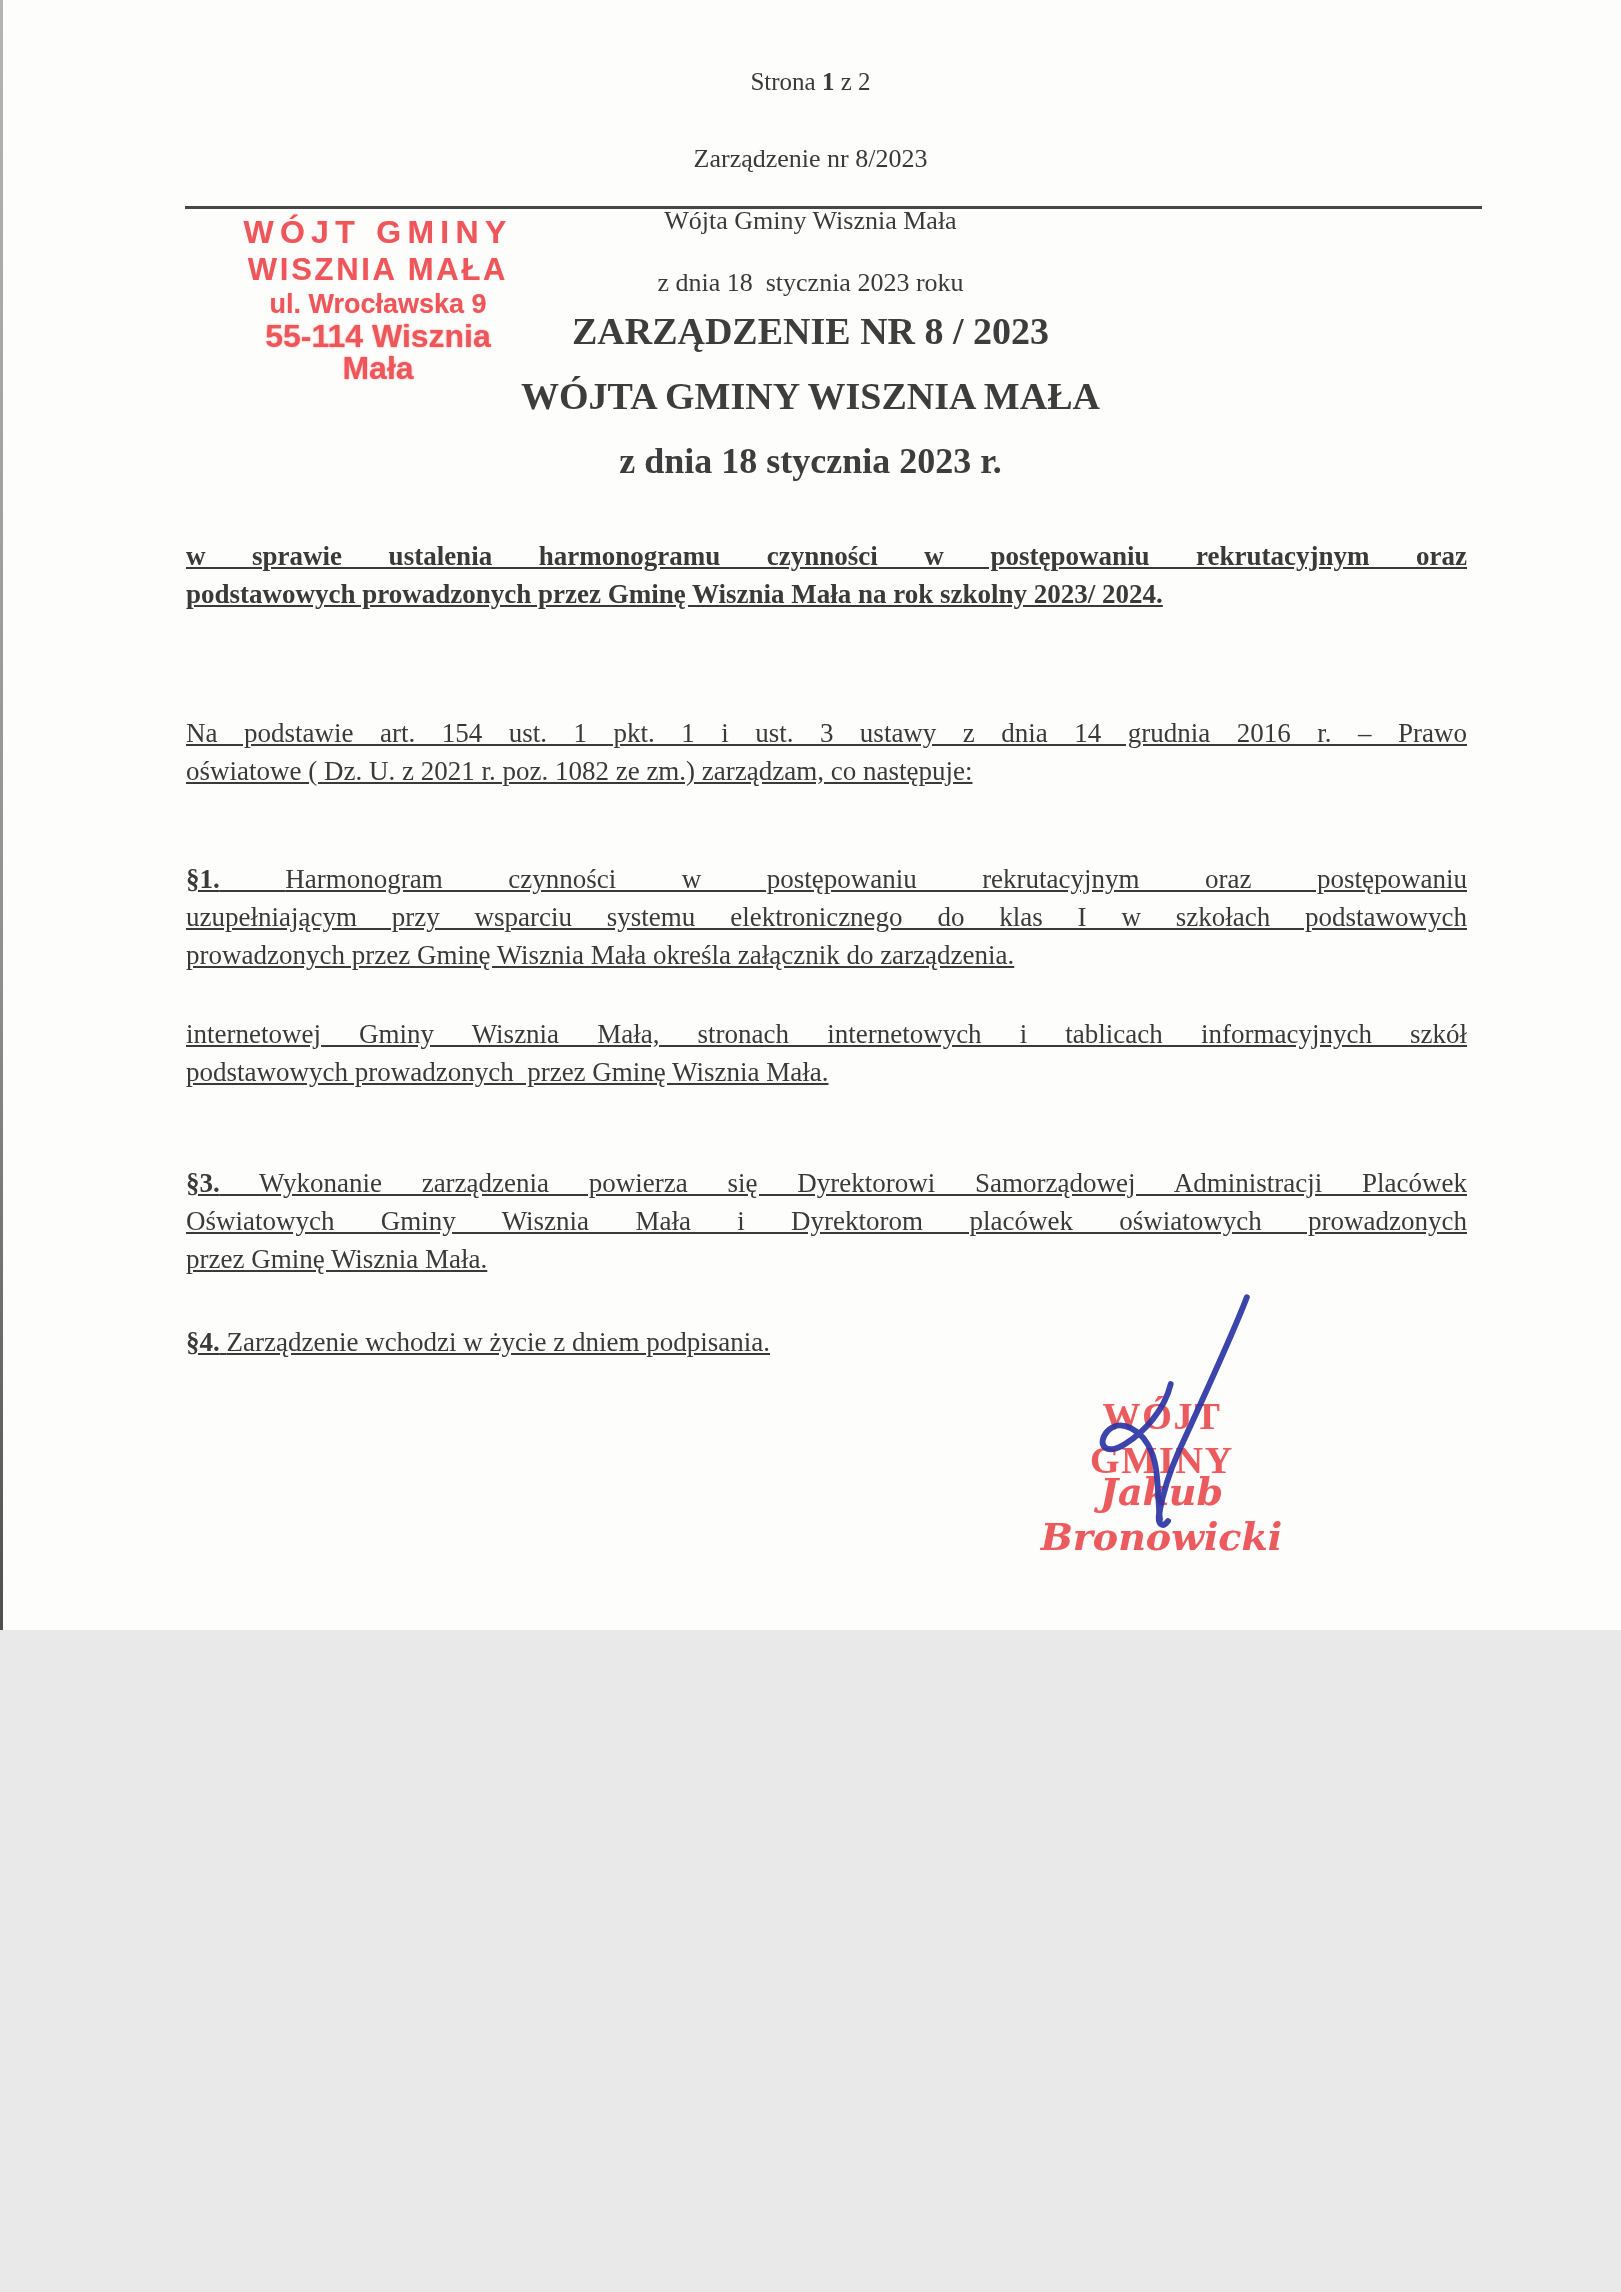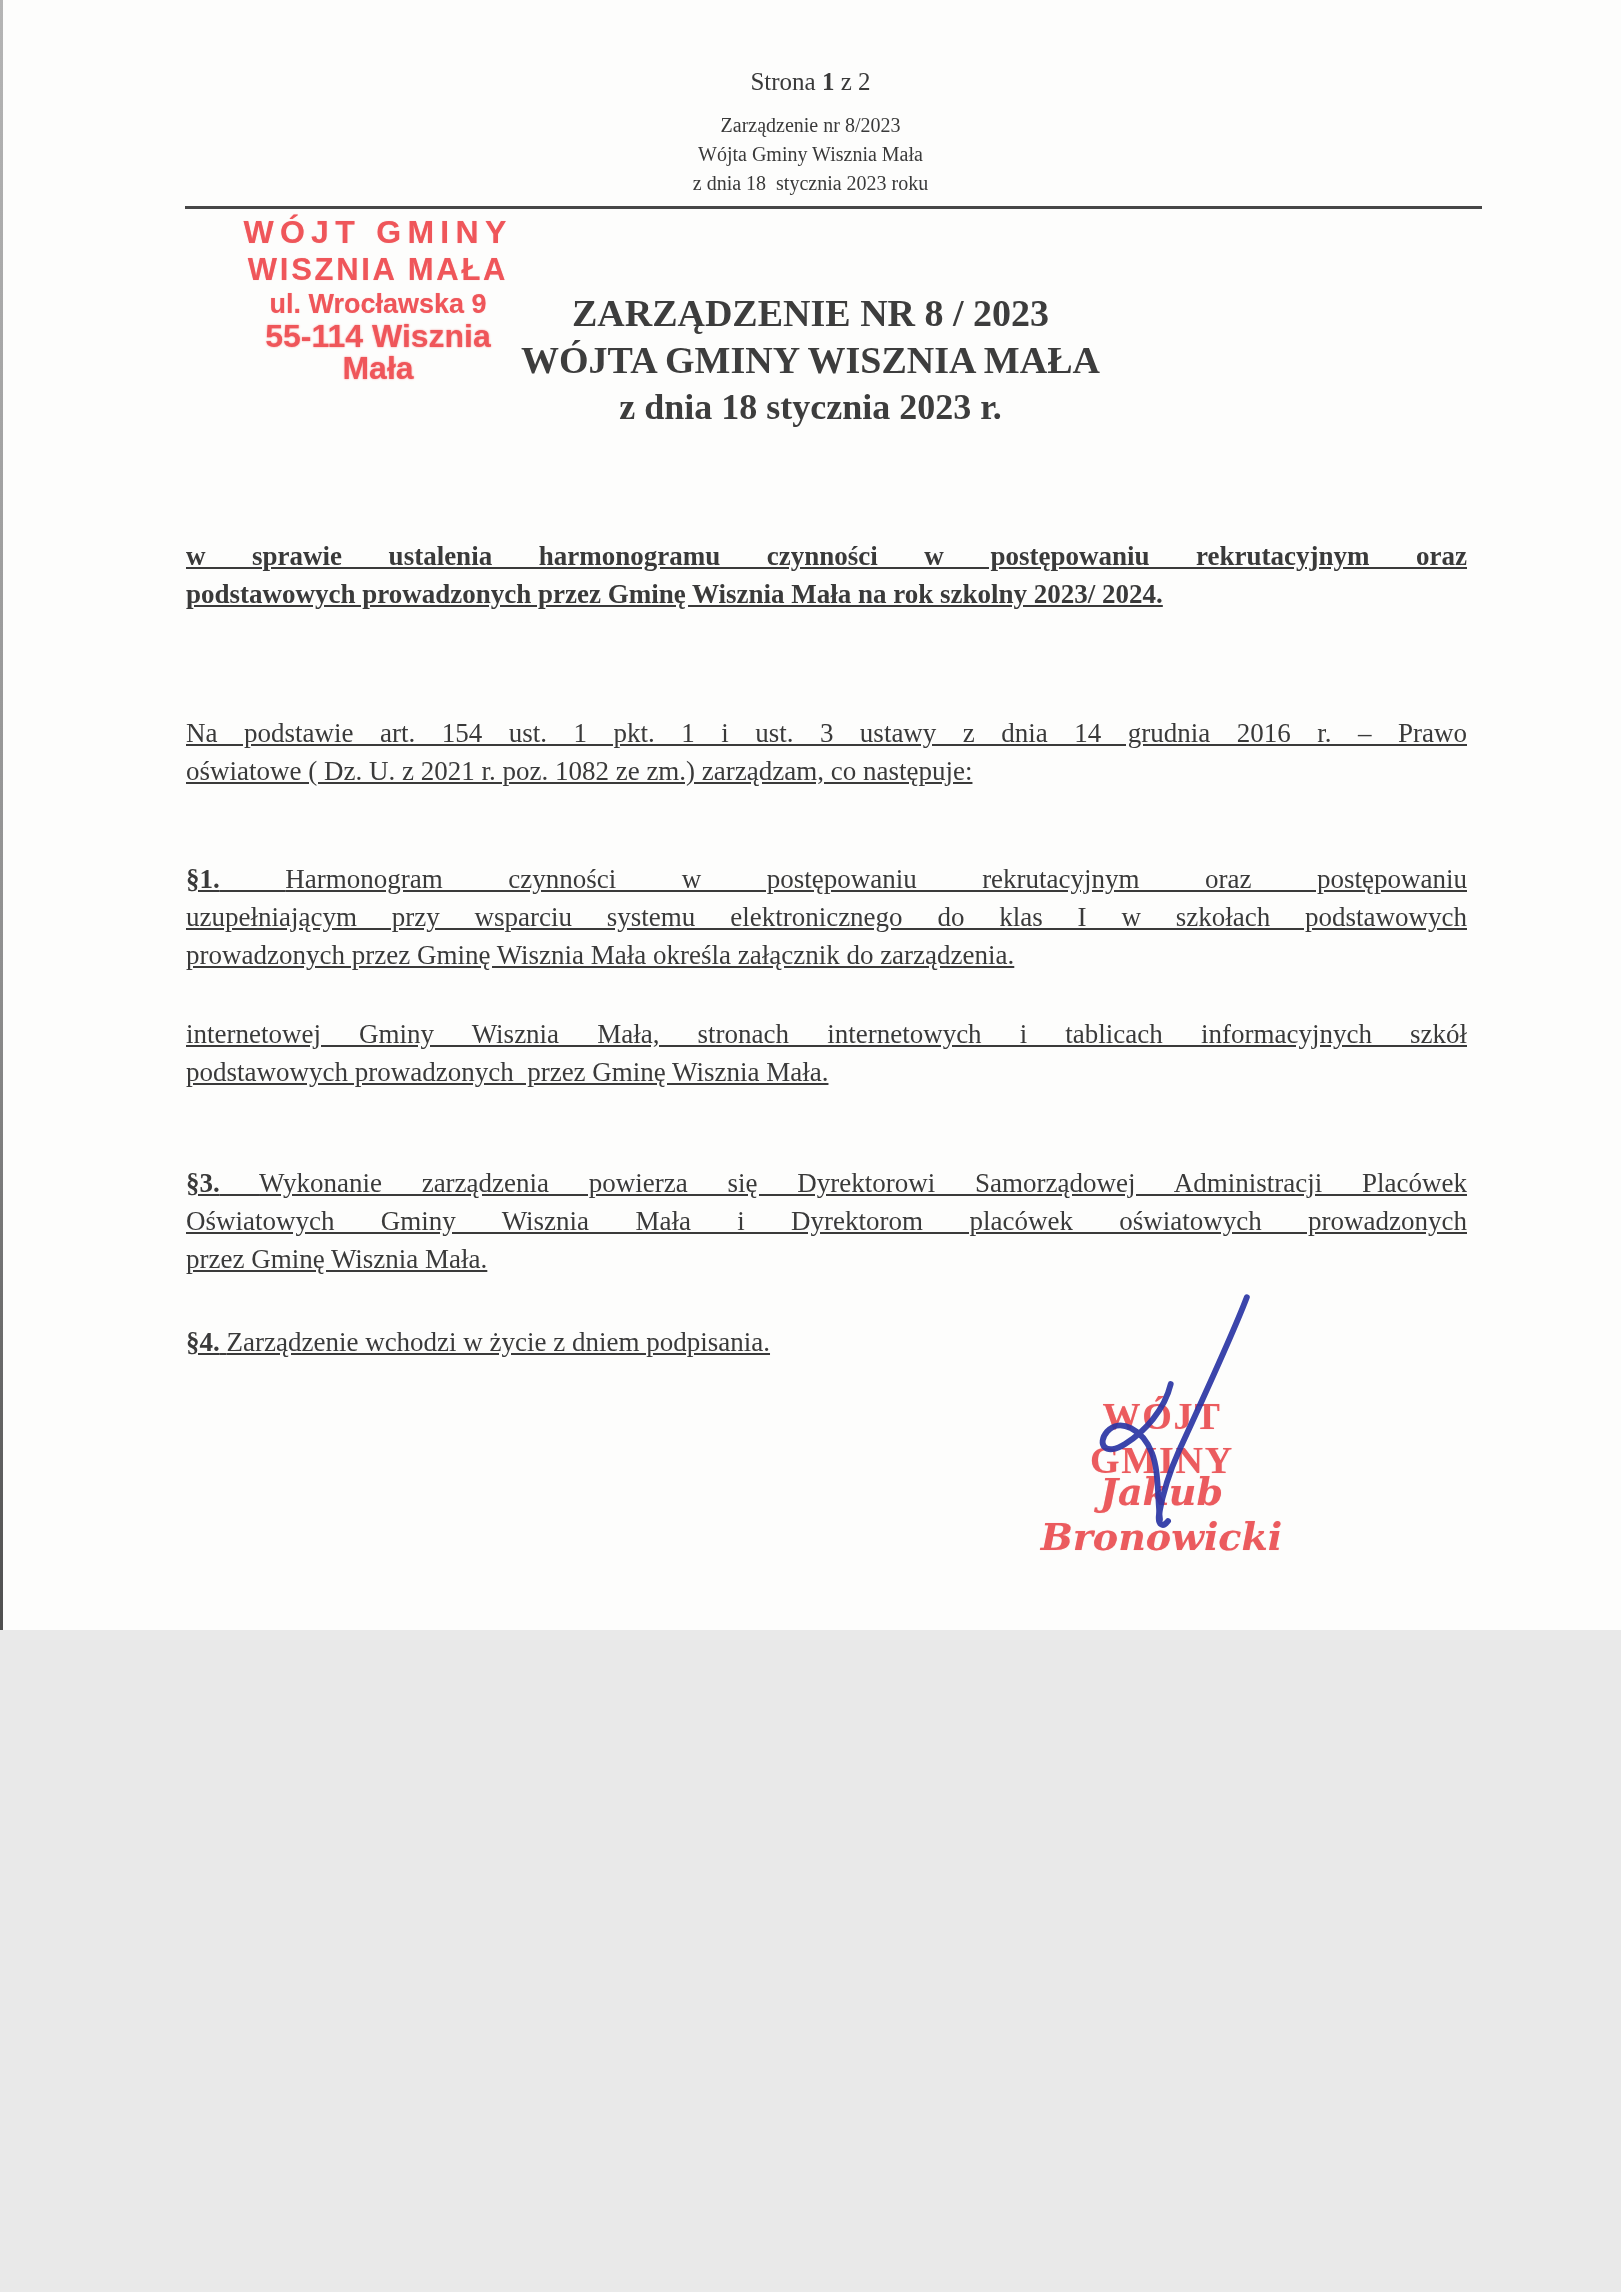--- a/index.html
+++ b/index.html
@@ -14,32 +14,32 @@
   
   .edge-left{position:absolute;left:0;top:0;width:2.7px;height:100%;
     background:linear-gradient(#b5b5b5,#8f8f8f 60%,#4f4f4f);}
   .edge-bottom{position:absolute;left:0;top:2281px;width:100%;height:11.6px;
     background:#f1ecd8;border-top:1.8px solid #b3aa8c;}
   
   .page-number{position:absolute;top:68px;left:0;width:100%;text-align:center;
     font-size:25px;white-space:pre-wrap;}
   .page-number b{font-weight:700;}
   .doc-id-block{position:absolute;top:111px;left:0;width:100%;text-align:center;}
-  .doc-id-line{font-size:20px;line-height:29px;white-space:pre-wrap;}
+  .doc-id-line{font-size:26px;line-height:29px;white-space:pre-wrap;margin-top:33px;}
   .rule{position:absolute;left:185px;top:206px;width:1297px;height:2.7px;background:#474747;}
   
   .stamp-address{position:absolute;left:226px;top:213px;width:304px;text-align:center;
     font-family:"Liberation Sans", sans-serif;color:#ee4a4e;opacity:.93;}
   .stamp-l1{font-size:32px;line-height:39px;font-weight:700;letter-spacing:6.3px;text-shadow:0 0 0.9px rgba(238,74,78,.45);}
   .stamp-l2{font-size:31px;line-height:36px;font-weight:700;letter-spacing:2.7px;text-shadow:0 0 0.9px rgba(238,74,78,.45);}
   .stamp-l3{font-size:27px;line-height:32px;font-weight:700;text-shadow:0 0 0.9px rgba(238,74,78,.5);}
   .stamp-l4{font-size:32px;line-height:32px;font-weight:700;text-shadow:0 0 1.8px rgba(238,74,78,.75);}
   
   .title-block{position:absolute;top:290px;left:0;width:100%;text-align:center;color:#3d3d3d;}
-  .title-line{font-size:38px;line-height:47px;font-weight:700;}
+  .title-line{font-size:38px;line-height:47px;font-weight:700;margin-top:18px;}
   .title-line.small{font-size:36px;}
   
   .par{position:absolute;left:186px;width:1281px;}
   .doc-line{font-size:27px;line-height:38px;text-decoration:underline;}
   .jl{text-align:justify;text-align-last:justify;}
   .ll{text-align:left;white-space:pre-wrap;}
   .bold-par .doc-line{font-weight:700;}
   .pfx{font-weight:700;}
   .p-subject{top:537px;}
   .p-legal{top:714px;}

